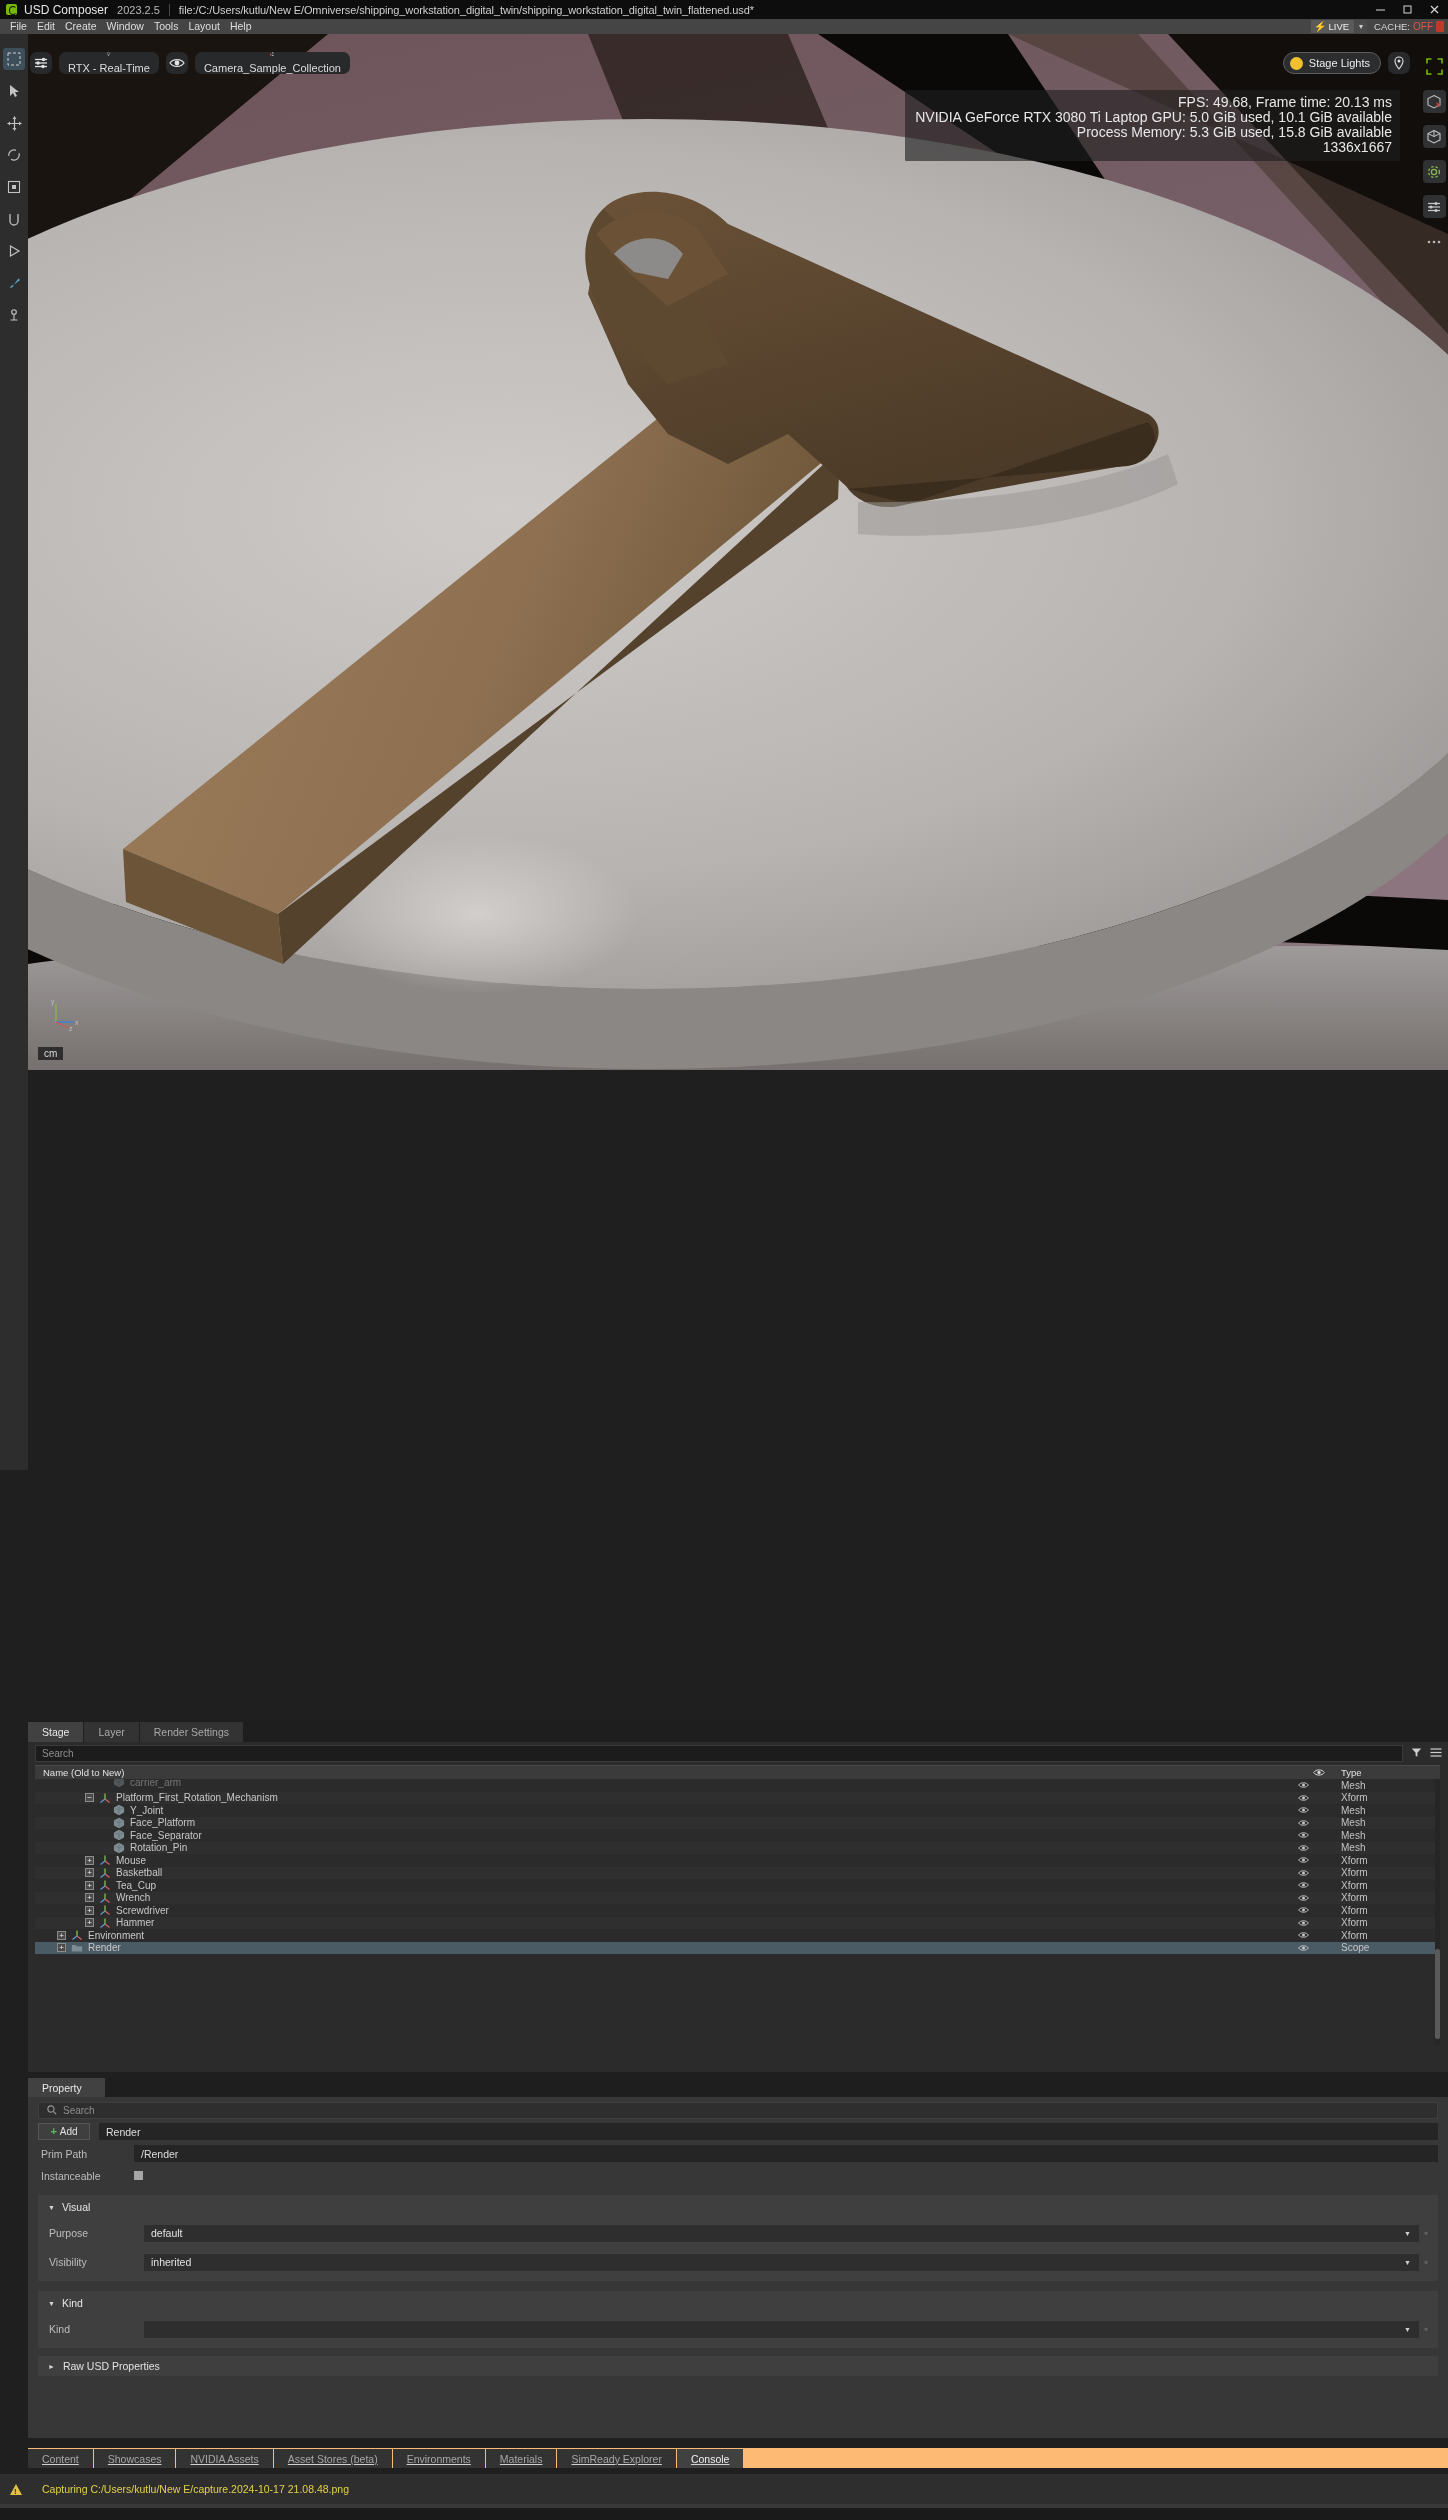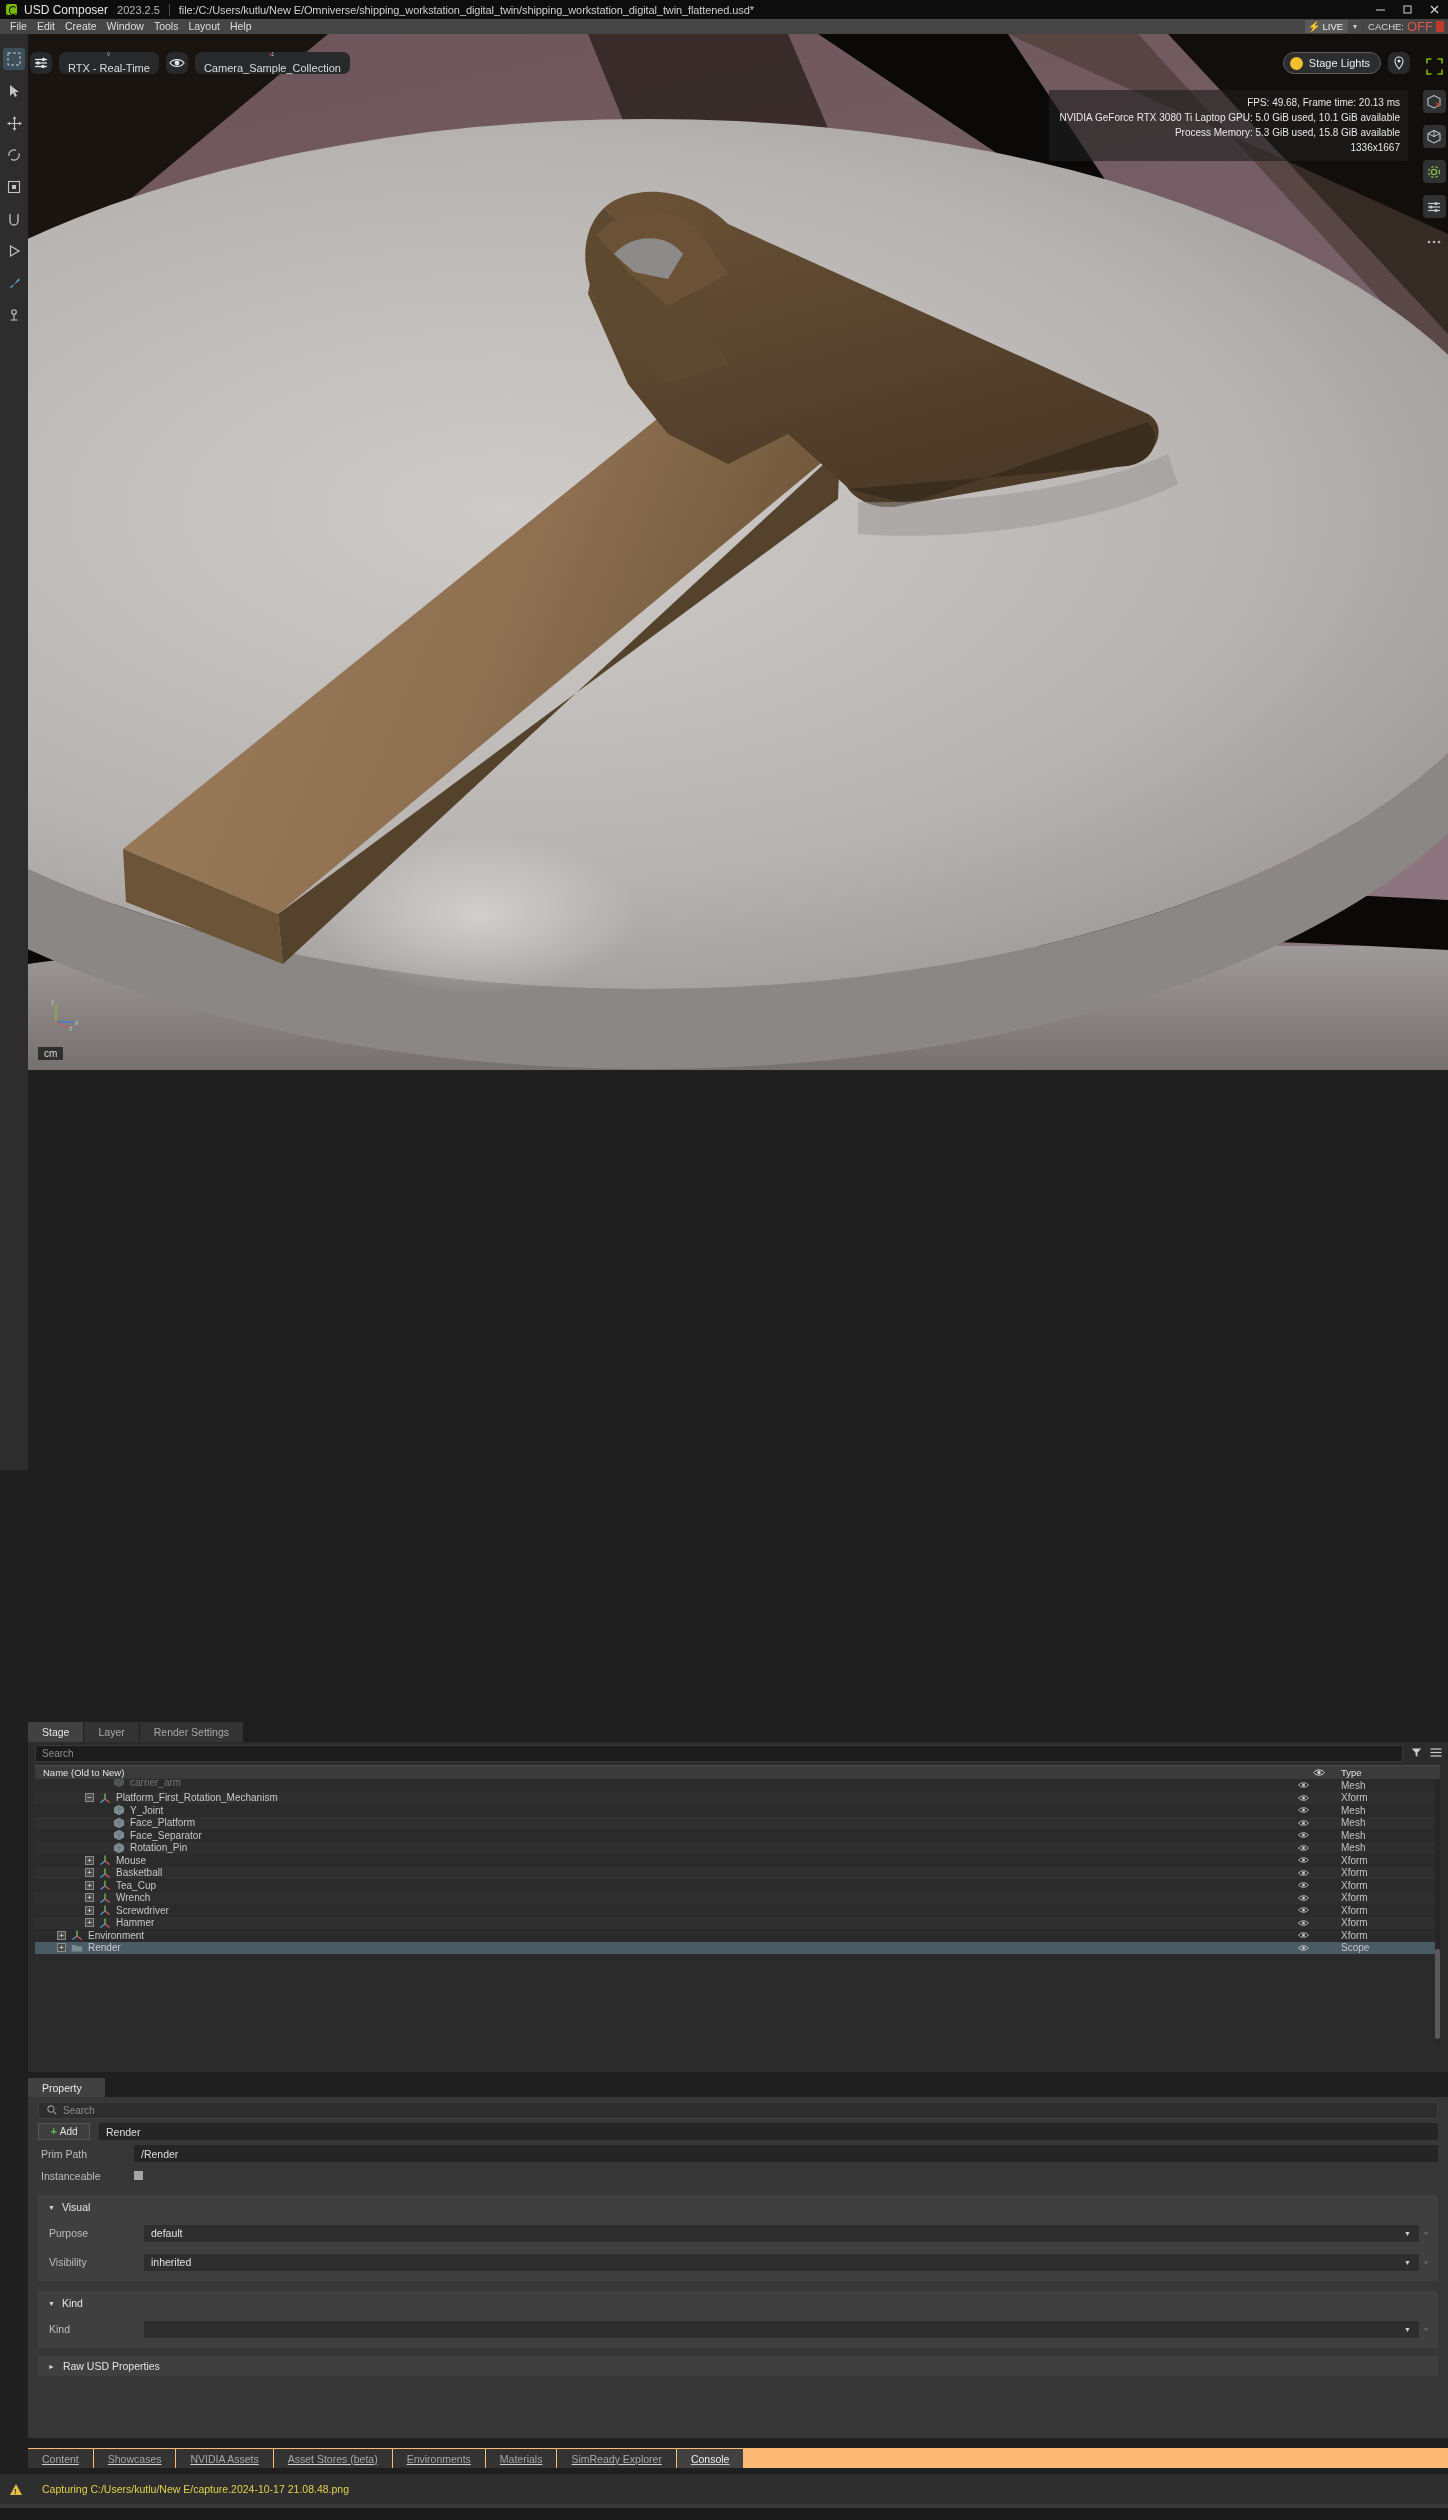--- a/index.html
+++ b/index.html
@@ -52,21 +52,21 @@
   .live-btn {
     background:#5a5a5a; color:#ededed; font-size:9.5px; height:13px;
     display:flex; align-items:center; padding:0 5px 0 3px; gap:2px;
   }
   .live-bolt { color:#f5d000; font-size:10px; line-height:1;}
   .live-caret {
     background:#4a4a4a; color:#cfcfcf; font-size:8px; height:13px; width:12px;
     display:flex; align-items:center; justify-content:center; margin-left:1px;
   }
   .cache-lbl { font-size:9.5px; color:#d6d6d6; margin-left:7px;}
-  .cache-val { font-size:13px; color:#e0534a; margin-left:3px;}
+  .cache-val { font-size:10px; color:#e0534a; margin-left:3px;}
   .cache-ico { width:8px;height:11px;background:#c0392b;margin-left:3px;border-radius:1px;}
 
   
   .lefttools {
     position:absolute; left:0; top:34px; width:28px; height:1436px;
     background:#2d2d2d; padding-top:14px; display:flex; flex-direction:column; align-items:center;
     gap:10px;
   }
   .ltool { width:22px;height:22px;display:flex;align-items:center;justify-content:center;
     color:#b7b7b7; border-radius:3px;}
@@ -95,23 +95,23 @@
     position:absolute; right:38px; top:52px; display:flex; align-items:center; gap:7px; z-index:20;
   }
   .stagelights {
     background:#2b2d2f; border:1px solid #5c5c5c; border-radius:11px; height:22px;
     display:flex; align-items:center; padding:0 10px 0 6px; gap:6px; color:#ededed; font-size:11px;
   }
   .sl-bulb{width:13px;height:13px;border-radius:50%;background:#f0c02e;}
 
   
   .hud {
-    position:absolute; right:40px; top:90px; z-index:20;
+    position:absolute; right:48px; top:90px; z-index:20;
     background:rgba(30,30,30,0.62); padding:5px 8px 6px 10px; text-align:right;
-    font-size:10px; color:#e8e8e8; line-height:15px; border-radius:1px;
+    font-size:14px; color:#e8e8e8; line-height:15px; border-radius:1px;
   }
 
   
   .righttools {
     position:absolute; right:0; top:55px; width:28px; display:flex; flex-direction:column;
     align-items:center; gap:12px; z-index:25;
   }
   .rtool { width:23px;height:23px;background:#2f3133;border-radius:4px;
     display:flex;align-items:center;justify-content:center;color:#c0c0c0;}
   .rtool.green{color:#76b900;background:transparent;}

